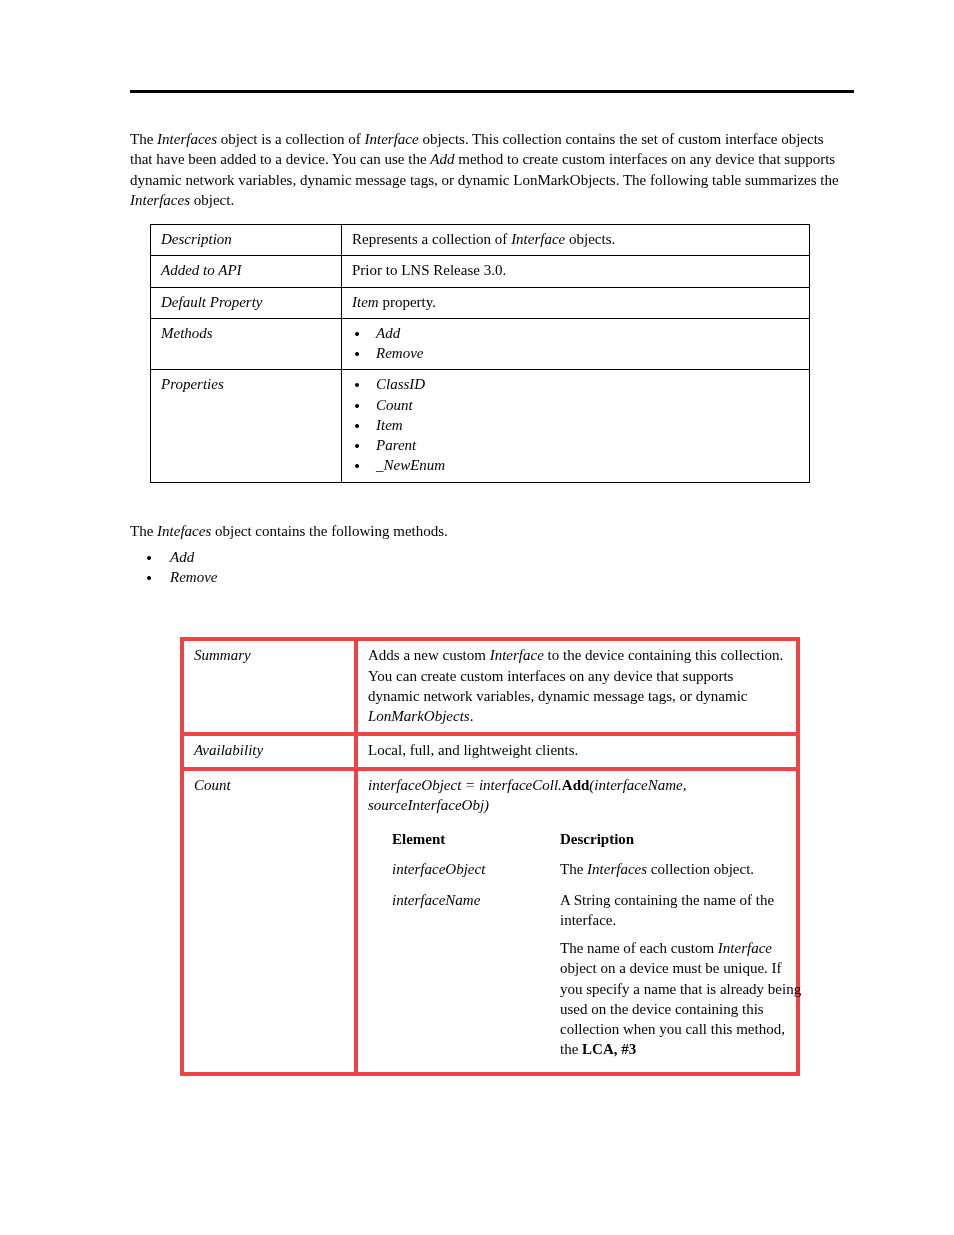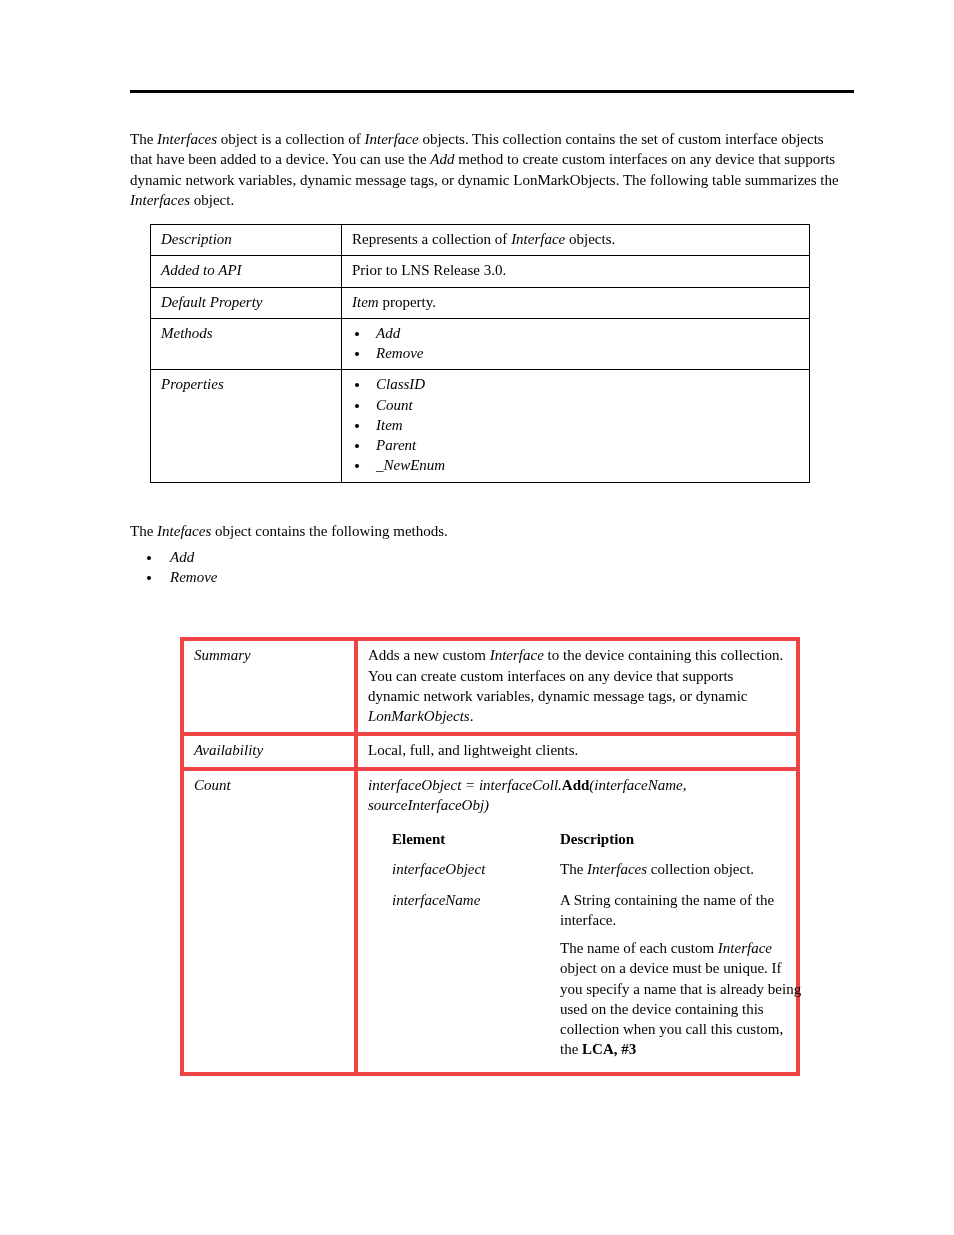--- a/index.html
+++ b/index.html
@@ -192,21 +192,21 @@
               <td>
                 <span>The </span><span class="italic">Interfaces</span><span>  collection object.</span>
               </td>
             </tr>
             <tr>
               <td>interfaceName</td>
               <td>
                 <div>A String containing the name of the interface.</div>
                 <div class="para-gap"></div>
                 <div>
-                  <span>The name of each custom </span><span class="italic">Interface</span><span> object on a device must be unique. If you specify a name that is already being used on the device containing this collection when you call this custom, the </span><span class="bold">LCA, #3</span>
+                  <span>The name of each custom </span><span class="italic">Interface</span><span> object on a device must be unique. If you specify a name that is already being used on the device containing this collection when you call this method, the </span><span class="bold">LCA, #3</span>
                 </div>
               </td>
             </tr>
           </tbody>
             </table>
         </td>
       </tr>
     </tbody>
   </table>
 </div>

